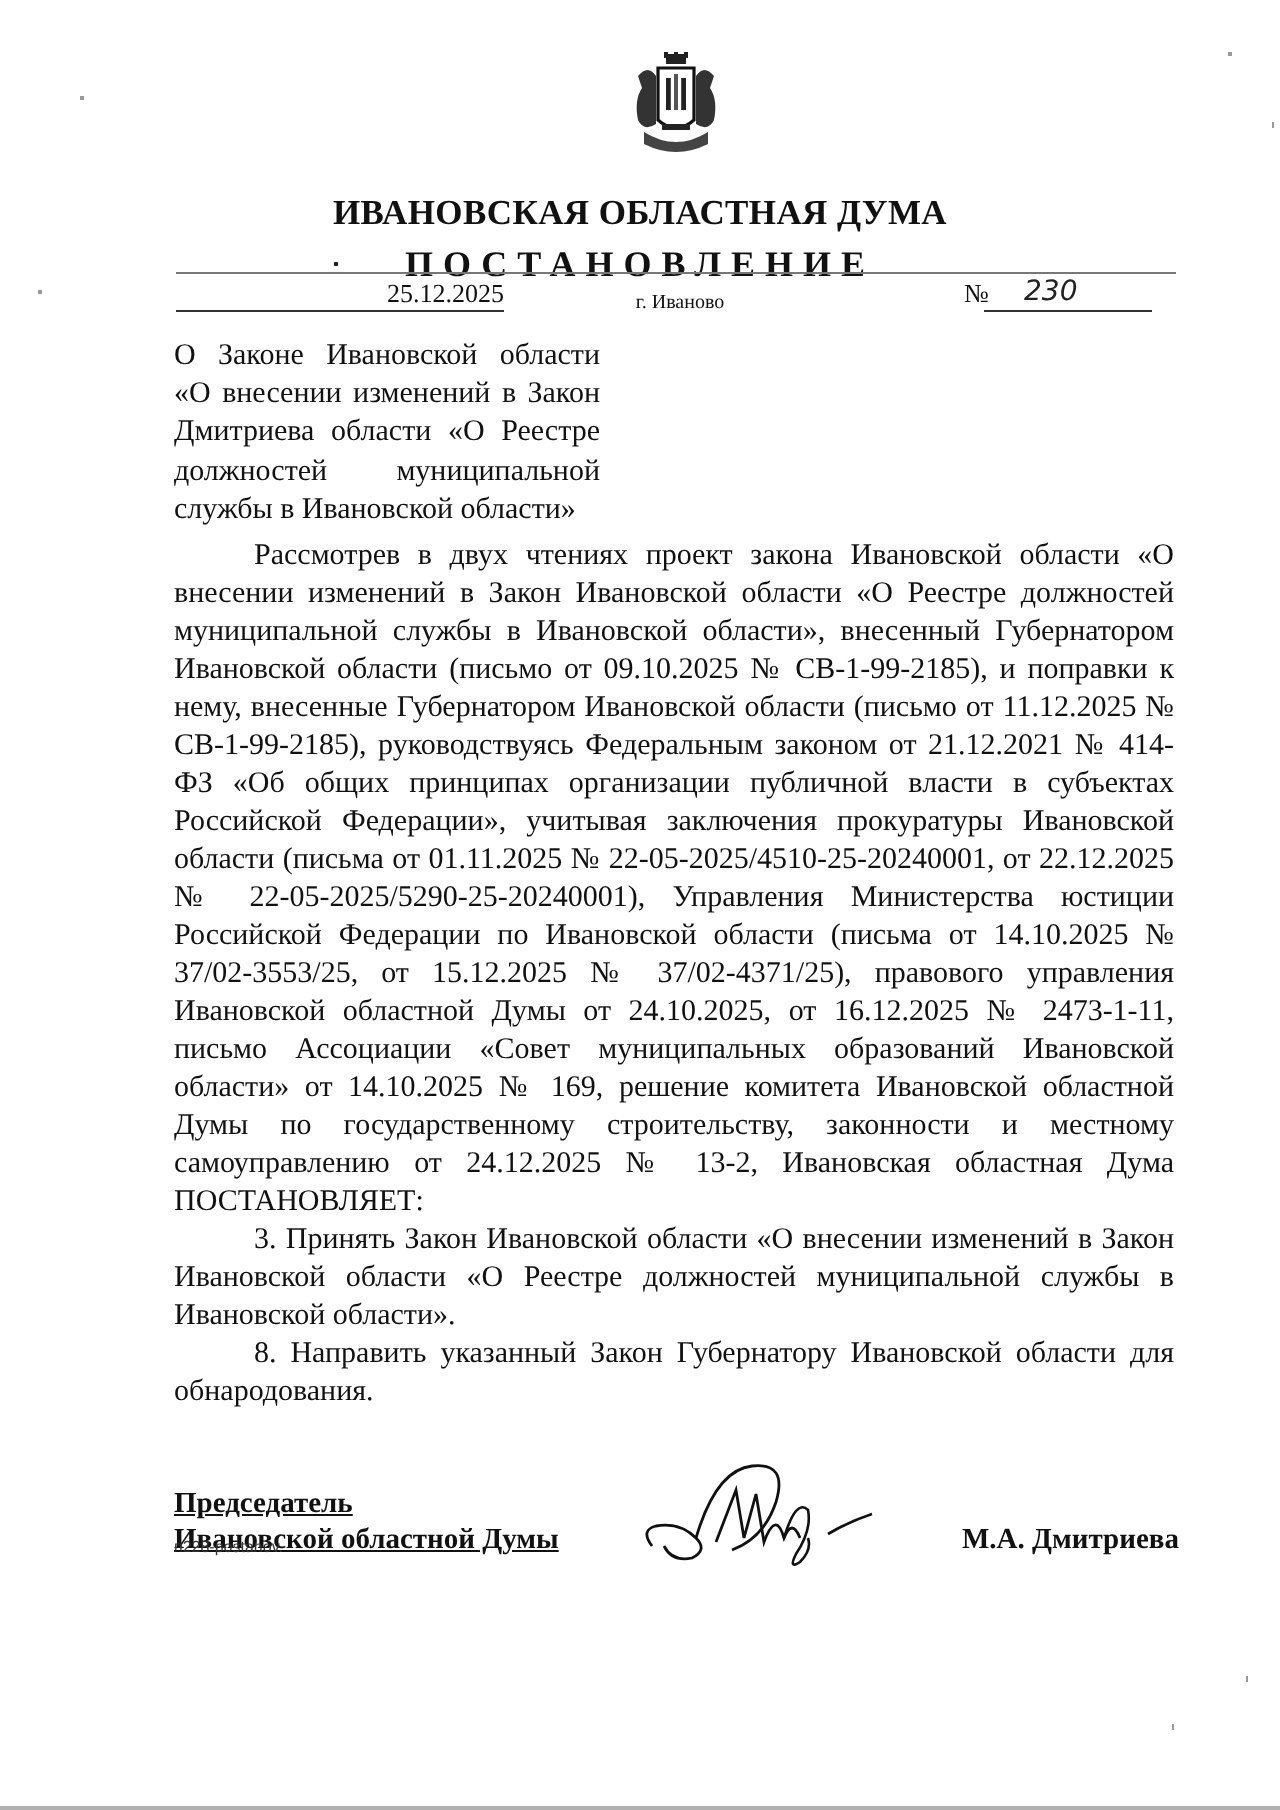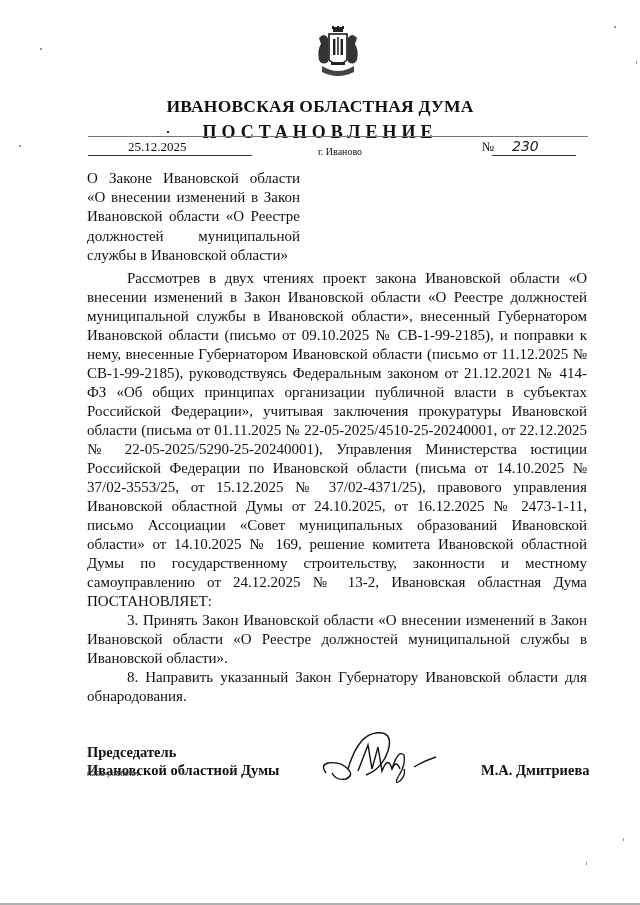--- a/index.html
+++ b/index.html
@@ -13,40 +13,40 @@
       left: 0; width: 640px; top: 96px; text-align: center;
       font-weight: bold; font-size: 17.5px; letter-spacing: 0.2px;
     }
     #doc-type {
       left: 0; width: 640px; top: 94px; margin-top: 28px; text-align: center;
       font-weight: bold; font-size: 18px; letter-spacing: 5px;
     }
     #rule-top { left: 88px; top: 136px; width: 500px; height: 0; border-top: 1px solid #777; }
     #dot-mark { left: 167px; top: 131px; width: 2px; height: 2px; background: #222; }
     #date-block { left: 88px; top: 138px; width: 164px; height: 17px; border-bottom: 1px solid #333; }
-    #date { width: 100%; padding-left: 40px; box-sizing: border-box; font-size: 13px; line-height: 17px; }
+    #date { width: 100%; padding-left: 40px; box-sizing: border-box; font-size: 13px; line-height: 17px; text-align: right; }
     #num-label { left: 482px; top: 138px; font-size: 13px; line-height: 17px; }
     #num-block { left: 492px; top: 138px; width: 84px; height: 17px; border-bottom: 1px solid #333; }
     #num-value {
       padding-left: 20px; font-family: "DejaVu Sans", sans-serif; font-style: italic;
       font-size: 14px; line-height: 16px; color: #222;
     }
     #city { left: 0; width: 680px; top: 140px; margin-top: 4px; padding-top: 0; text-align: center; font-size: 10px; }
     #city { top: 142px; }
     #title-block {
       left: 87px; top: 169px; width: 213px; font-size: 15px; line-height: 19.2px; text-align: justify;
     }
     #title-block span { display: block; }
     #title-block .just { text-align-last: justify; }
     #body {
       left: 87px; top: 269px; width: 500px; font-size: 15px; line-height: 19px; text-align: justify;
     }
     #body p { margin: 0; text-indent: 40px; }
     #sig-role {
-      left: 87px; top: 743px; font-weight: bold; font-size: 14.5px; line-height: 18px;
+      left: 87px; top: 743px; font-weight: bold; font-size: 14.5px; line-height: 18px; text-decoration: underline;
     }
     #sig-role span { display: block; }
     #signature { left: 318px; top: 725px; width: 125px; height: 70px; }
     #sig-name { left: 481px; top: 761px; font-weight: bold; font-size: 14.5px; line-height: 18px; }
     #file-ref { left: 87px; top: 769px; font-family: "Liberation Sans", sans-serif; font-size: 8px; color: #333; }
     #bottom-rule { left: 0; top: 903px; width: 640px; height: 2px; background: #b0b0b0; }
     .speck { position: absolute; background: #999; width: 2px; height: 2px; }
   </style>
 </head>
 <body>
@@ -83,21 +83,21 @@
 <div id="num-label" class="abs">№</div>
 <div id="num-block" class="abs">
   <div id="num-value">230</div>
 </div>
 
 <div id="city" class="abs">г. Иваново</div>
 
 <div id="title-block" class="abs">
   <span class="just">О Законе Ивановской области</span>
   <span class="just">«О внесении изменений в Закон</span>
-  <span class="just">Ивановской области «О Реестре</span>
+  <span class="just">Дмитриева области «О Реестре</span>
   <span class="just">должностей муниципальной</span>
   <span>службы в Ивановской области»</span>
 </div>
 
 <div id="body" class="abs">
   <p>Рассмотрев в двух чтениях проект закона Ивановской области «О внесении изменений в Закон Ивановской области «О Реестре должностей муниципальной службы в Ивановской области», внесенный Губернатором Ивановской области (письмо от 09.10.2025 № СВ-1-99-2185), и поправки к нему, внесенные Губернатором Ивановской области (письмо от 11.12.2025 № СВ-1-99-2185), руководствуясь Федеральным законом от 21.12.2021 № 414-ФЗ «Об общих принципах организации публичной власти в субъектах Российской Федерации», учитывая заключения прокуратуры Ивановской области (письма от 01.11.2025 № 22-05-2025/4510-25-20240001, от 22.12.2025 № 22-05-2025/5290-25-20240001), Управления Министерства юстиции Российской Федерации по Ивановской области (письма от 14.10.2025 № 37/02-3553/25, от 15.12.2025 № 37/02-4371/25), правового управления Ивановской областной Думы от 24.10.2025, от 16.12.2025 № 2473-1-11, письмо Ассоциации «Совет муниципальных образований Ивановской области» от 14.10.2025 № 169, решение комитета Ивановской областной Думы по государственному строительству, законности и местному самоуправлению от 24.12.2025 № 13-2, Ивановская областная Дума ПОСТАНОВЛЯЕТ:</p>
   <p>3. Принять Закон Ивановской области «О внесении изменений в Закон Ивановской области «О Реестре должностей муниципальной службы в Ивановской области».</p>
   <p>8. Направить указанный Закон Губернатору Ивановской области для обнародования.</p>
 </div>
 

